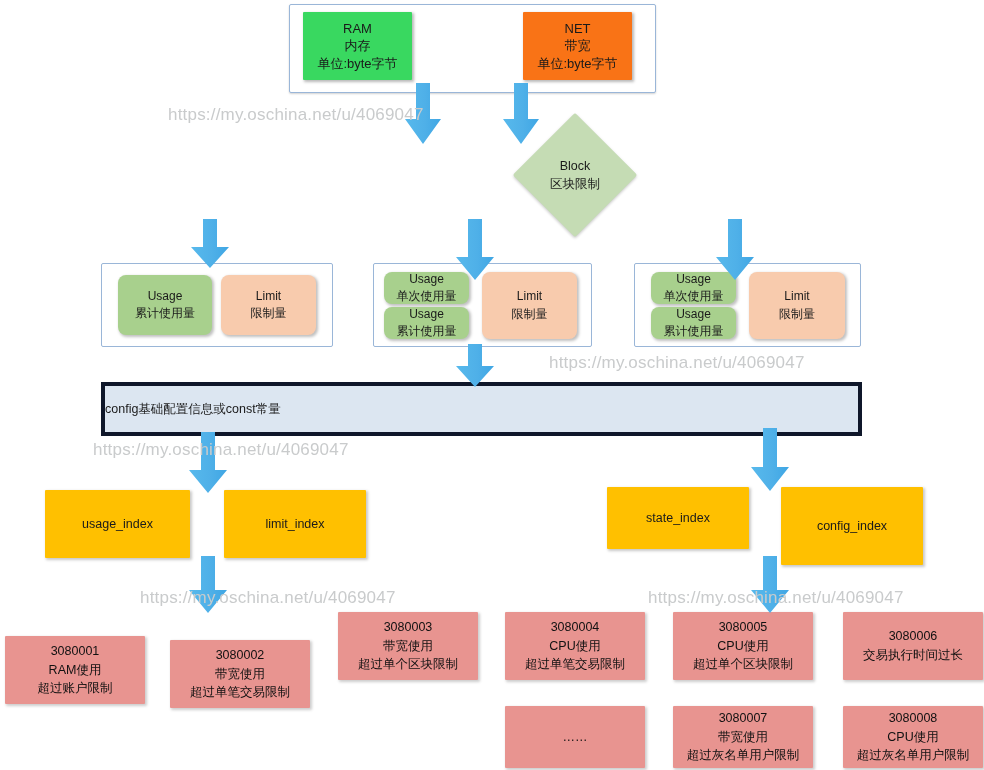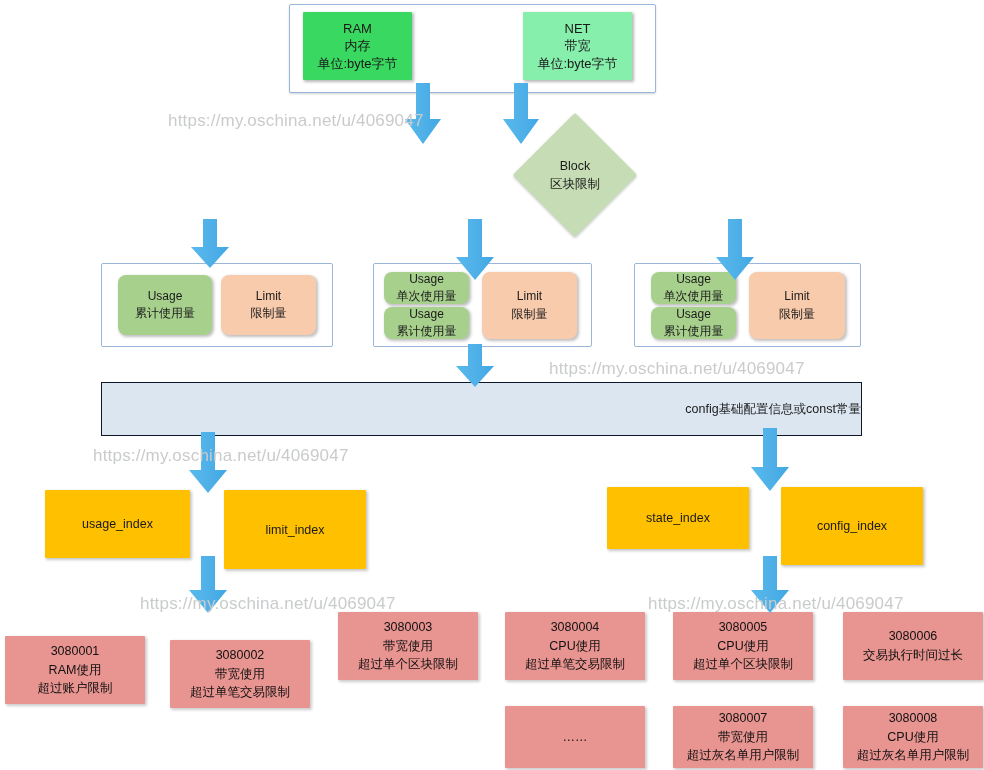--- a/index.html
+++ b/index.html
@@ -19,21 +19,20 @@
   
   .wm{
     position:absolute;
     color:#c9cbcc;
     font-size:17px;
     font-family:"Liberation Sans","DejaVu Sans",sans-serif;
     white-space:nowrap;
     letter-spacing:.2px;
     z-index:6;
     pointer-events:none;
-    margin-top:6px;
   }
 
   
   .box{
     display:flex;
     flex-direction:column;
     align-items:center;
     justify-content:center;
     text-align:center;
     line-height:1.35;
@@ -48,21 +47,21 @@
   }
   .panel-shadow{box-shadow:0 1px 2px rgba(0,0,0,.18);}
 
   .res-box{
     font-size:13px;
     border-radius:1px;
     box-shadow:1.5px 1.5px 3px rgba(0,0,0,.28);
   }
   .res-ram{background:#39d860;}
   .res-cpu{background:#fccf63;}
-  .res-net{background:#86efac;}
+  .res-net{background:#f97316;}
 
   
   .diamond-wrap{position:absolute;}
   .diamond{
     position:absolute;
     left:0;top:0;width:100%;height:100%;
     transform:rotate(45deg);
     border-radius:2px;
     box-shadow:1px 1px 3px rgba(0,0,0,.22);
   }
@@ -84,24 +83,24 @@
     line-height:1.45;
     border-radius:8px;
     box-shadow:1.5px 1.5px 3px rgba(0,0,0,.25);
   }
   .chip-usage{background:#a8d08d;}
   .chip-limit{background:#f8cbad;}
 
   
   .config-strip{
     background:#dce6f1;
-    border:1px solid #0f172a;
+    border:4px solid #0f172a;
     font-size:12.5px;
     color:#1a1a1a;
-    display:flex;align-items:center;justify-content:flex-end;
+    display:flex;align-items:center;justify-content:flex-start;
   }
 
   
   .idx{
     background:#ffc000;
     font-size:12.5px;
     color:#1a1a1a;
     border-radius:1px;
     box-shadow:1.5px 1.5px 3px rgba(0,0,0,.22);
     display:flex;align-items:center;justify-content:center;
@@ -247,21 +246,21 @@
   </div>
   <div class="arrow" style="left:750px;top:428px;">
     <svg width="40" height="64" viewBox="0 0 40 64">
       <path d="M13 0 H27 V39 H39 L20 63 L1 39 H13 Z" fill="url(#ag1)"></path>
     </svg>
   </div>
 
   <div class="abs idx" style="left:45px;top:490px;width:145px;height:68px;">
     <span>usage_index</span>
   </div>
-  <div class="abs idx" style="left:224px;top:490px;width:142px;height:79px;text-align:right;">
+  <div class="abs idx" style="left:224px;top:490px;width:142px;height:68px;text-align:right;">
     <span>limit_index</span>
   </div>
   <div class="abs idx" style="left:607px;top:487px;width:142px;height:62px;">
     <span>state_index</span>
   </div>
   <div class="abs idx" style="left:781px;top:487px;width:142px;height:78px;">
     <span>config_index</span>
   </div>
 
   <div class="arrow" style="left:188px;top:556px;">

